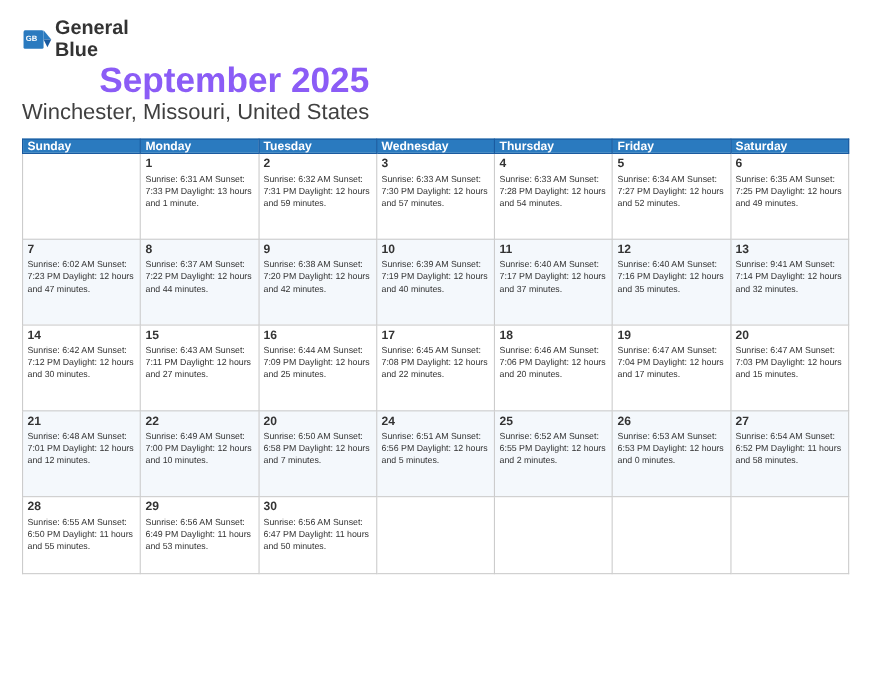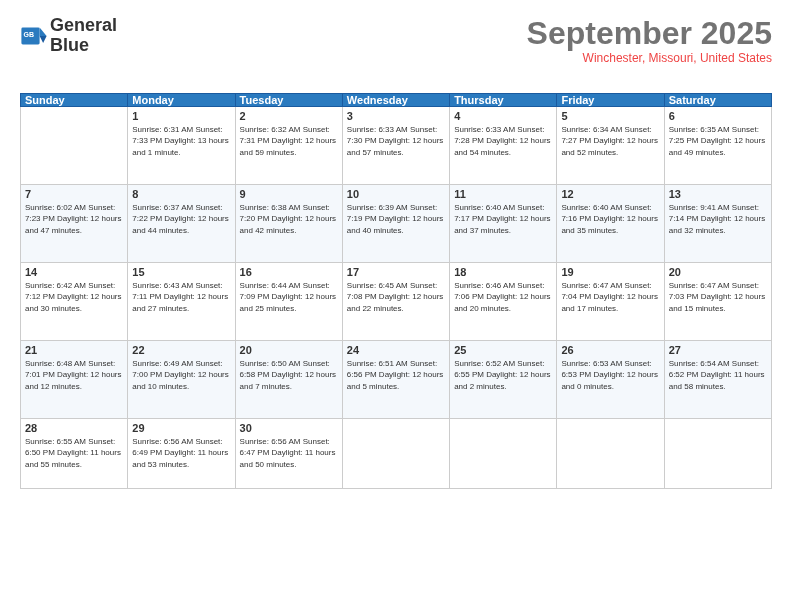--- a/index.html
+++ b/index.html
@@ -13,21 +13,22 @@
     .page {
       width: 792px;
       height: 612px;
       padding: 16px 20px;
       background: #fff;
     }
     .header {
       display: flex;
       justify-content: space-between;
       align-items: flex-start;
-      margin-bottom: 28px;
+      margin-bottom: 12px;
+      flex-direction: column;
     }
     .logo {
       display: flex;
       align-items: center;
     }
     .logo-text {
       font-size: 18px;
       font-weight: bold;
       color: #333;
       line-height: 1.1;
@@ -36,26 +37,26 @@
       width: 28px;
       height: 28px;
       margin-right: 2px;
     }
     .title-block {
       text-align: right;
     }
     .cal-title {
       font-size: 32px;
       font-weight: bold;
-      color: #737373;
+      color: #8b5cf6;
       line-height: 1.1;
     }
     .cal-subtitle {
-      font-size: 12px;
-      color: #ef4444;
+      font-size: 20px;
+      color: #404040;
     }
     table {
       width: 100%;
       border-collapse: collapse;
       table-layout: fixed;
     }
     thead tr th {
       background: #2a7abf;
       color: #fff;
       font-size: 11px;

